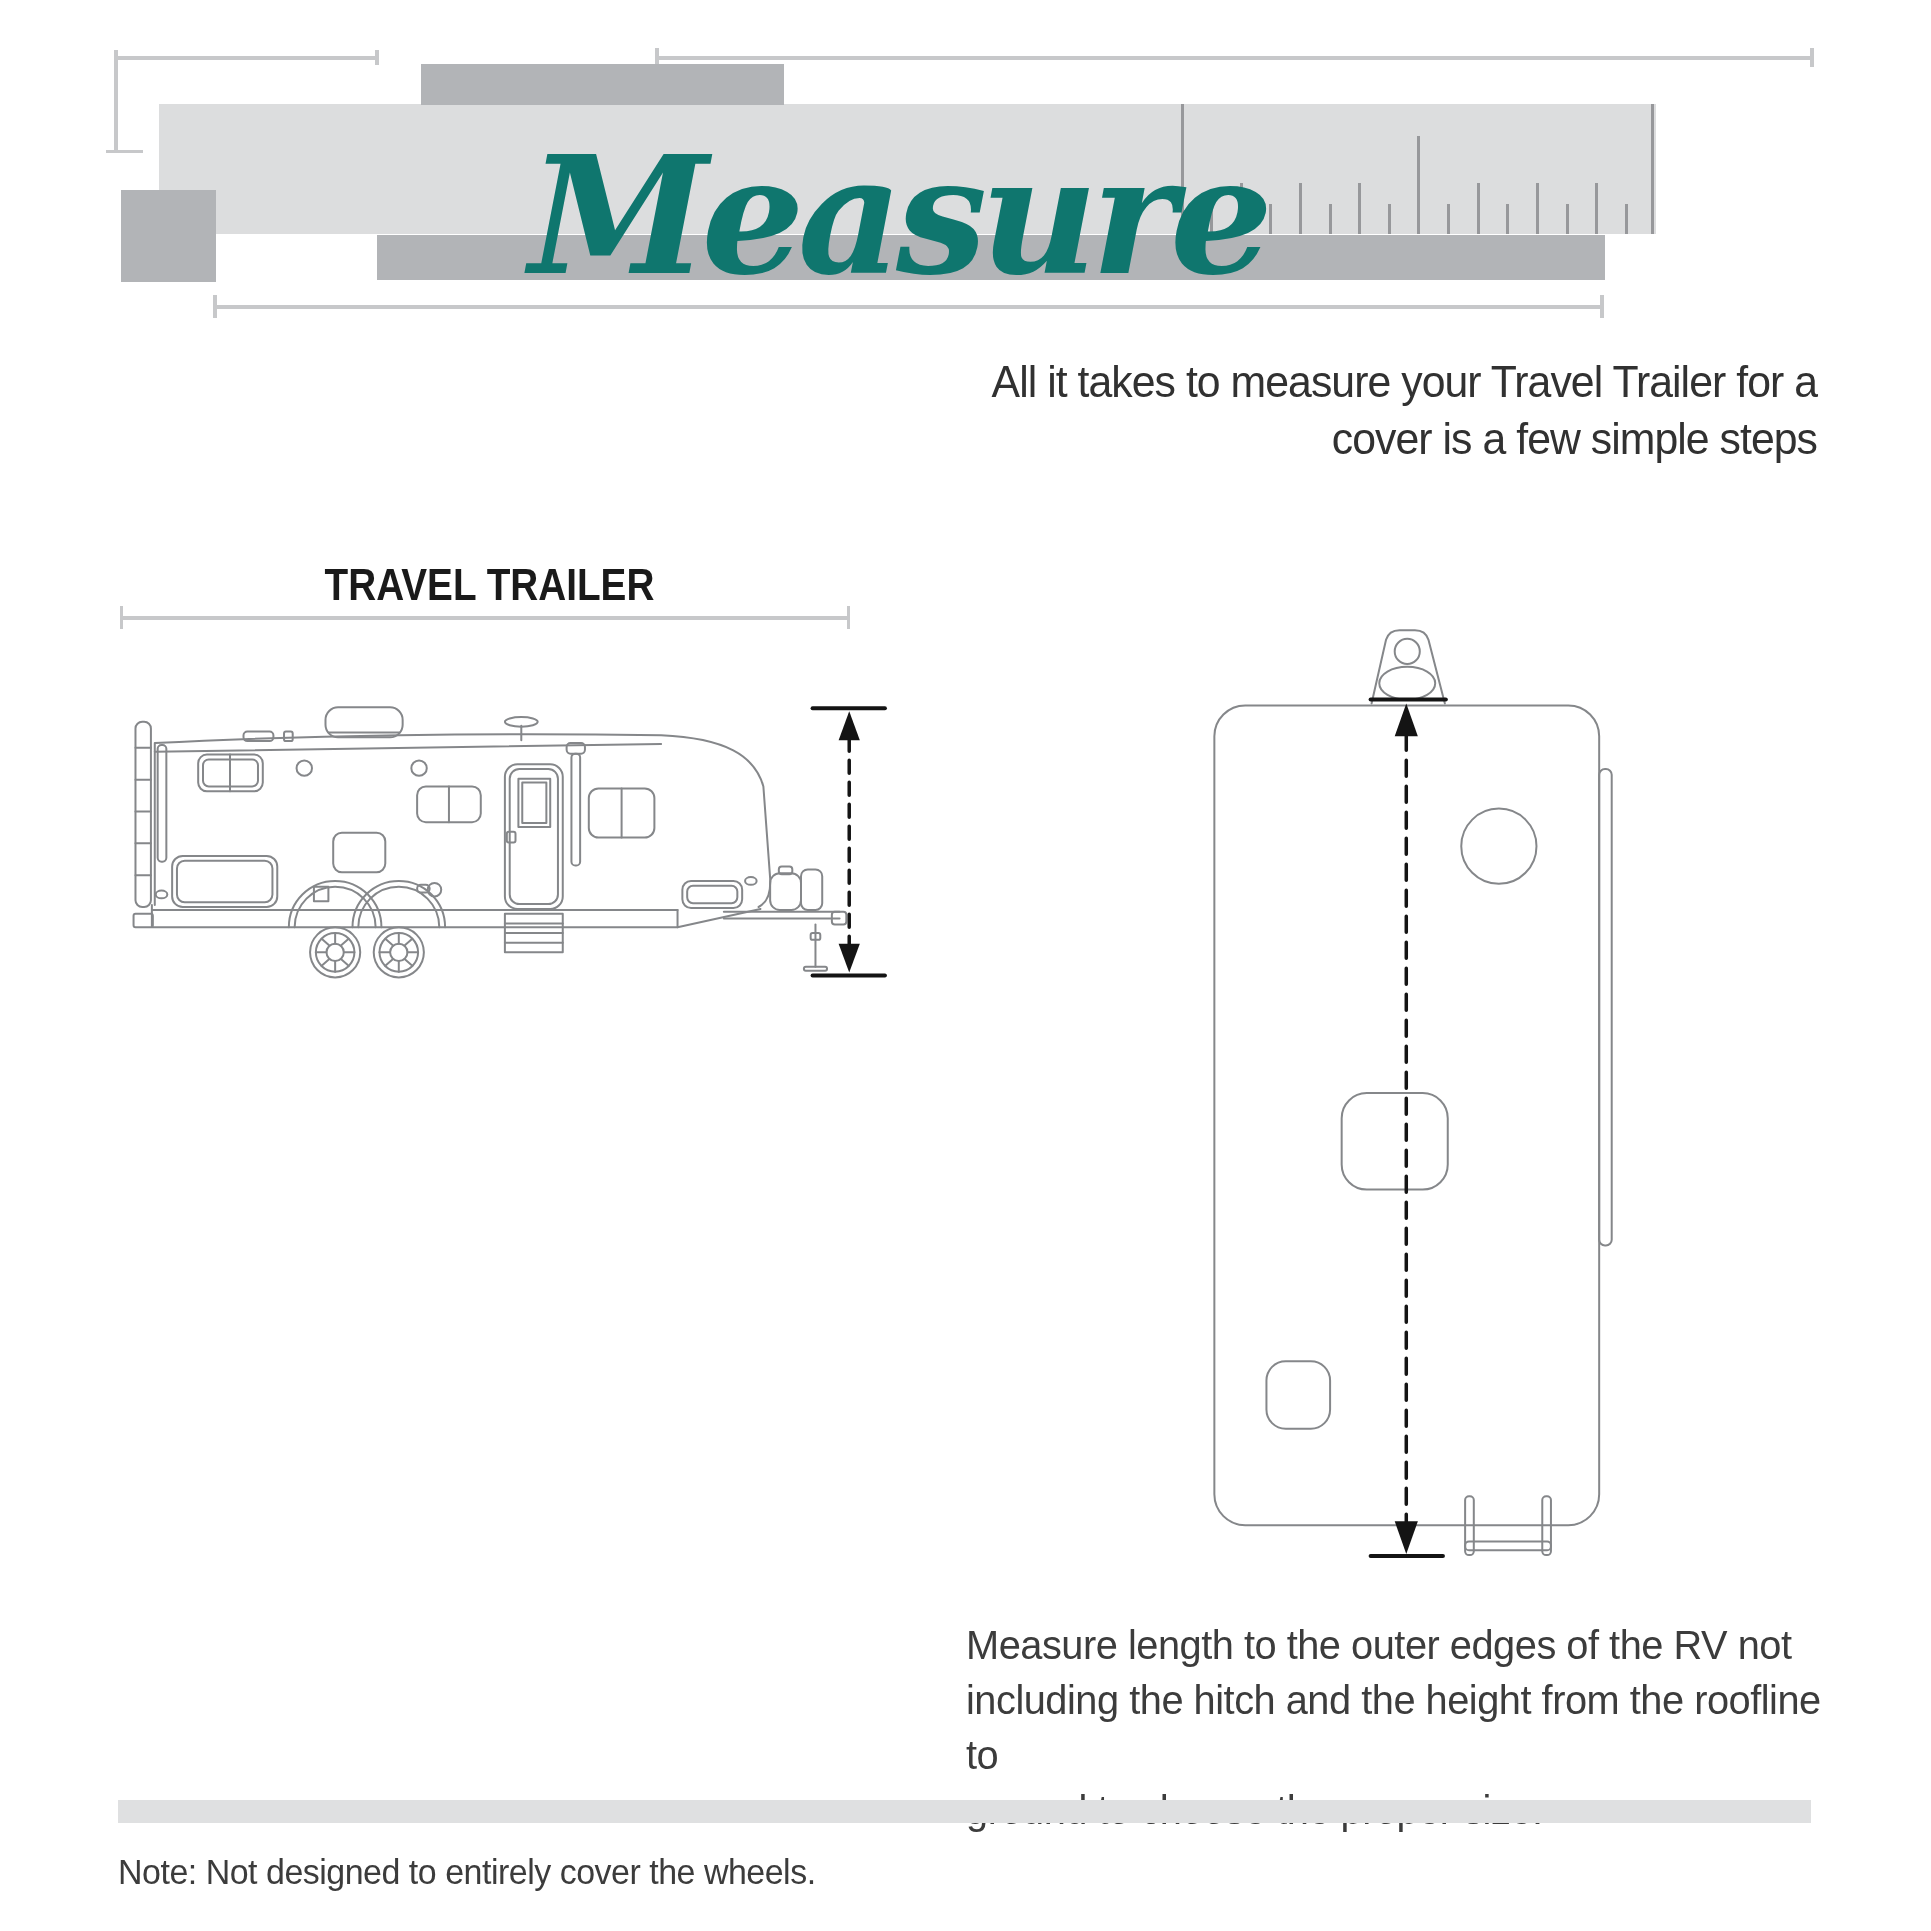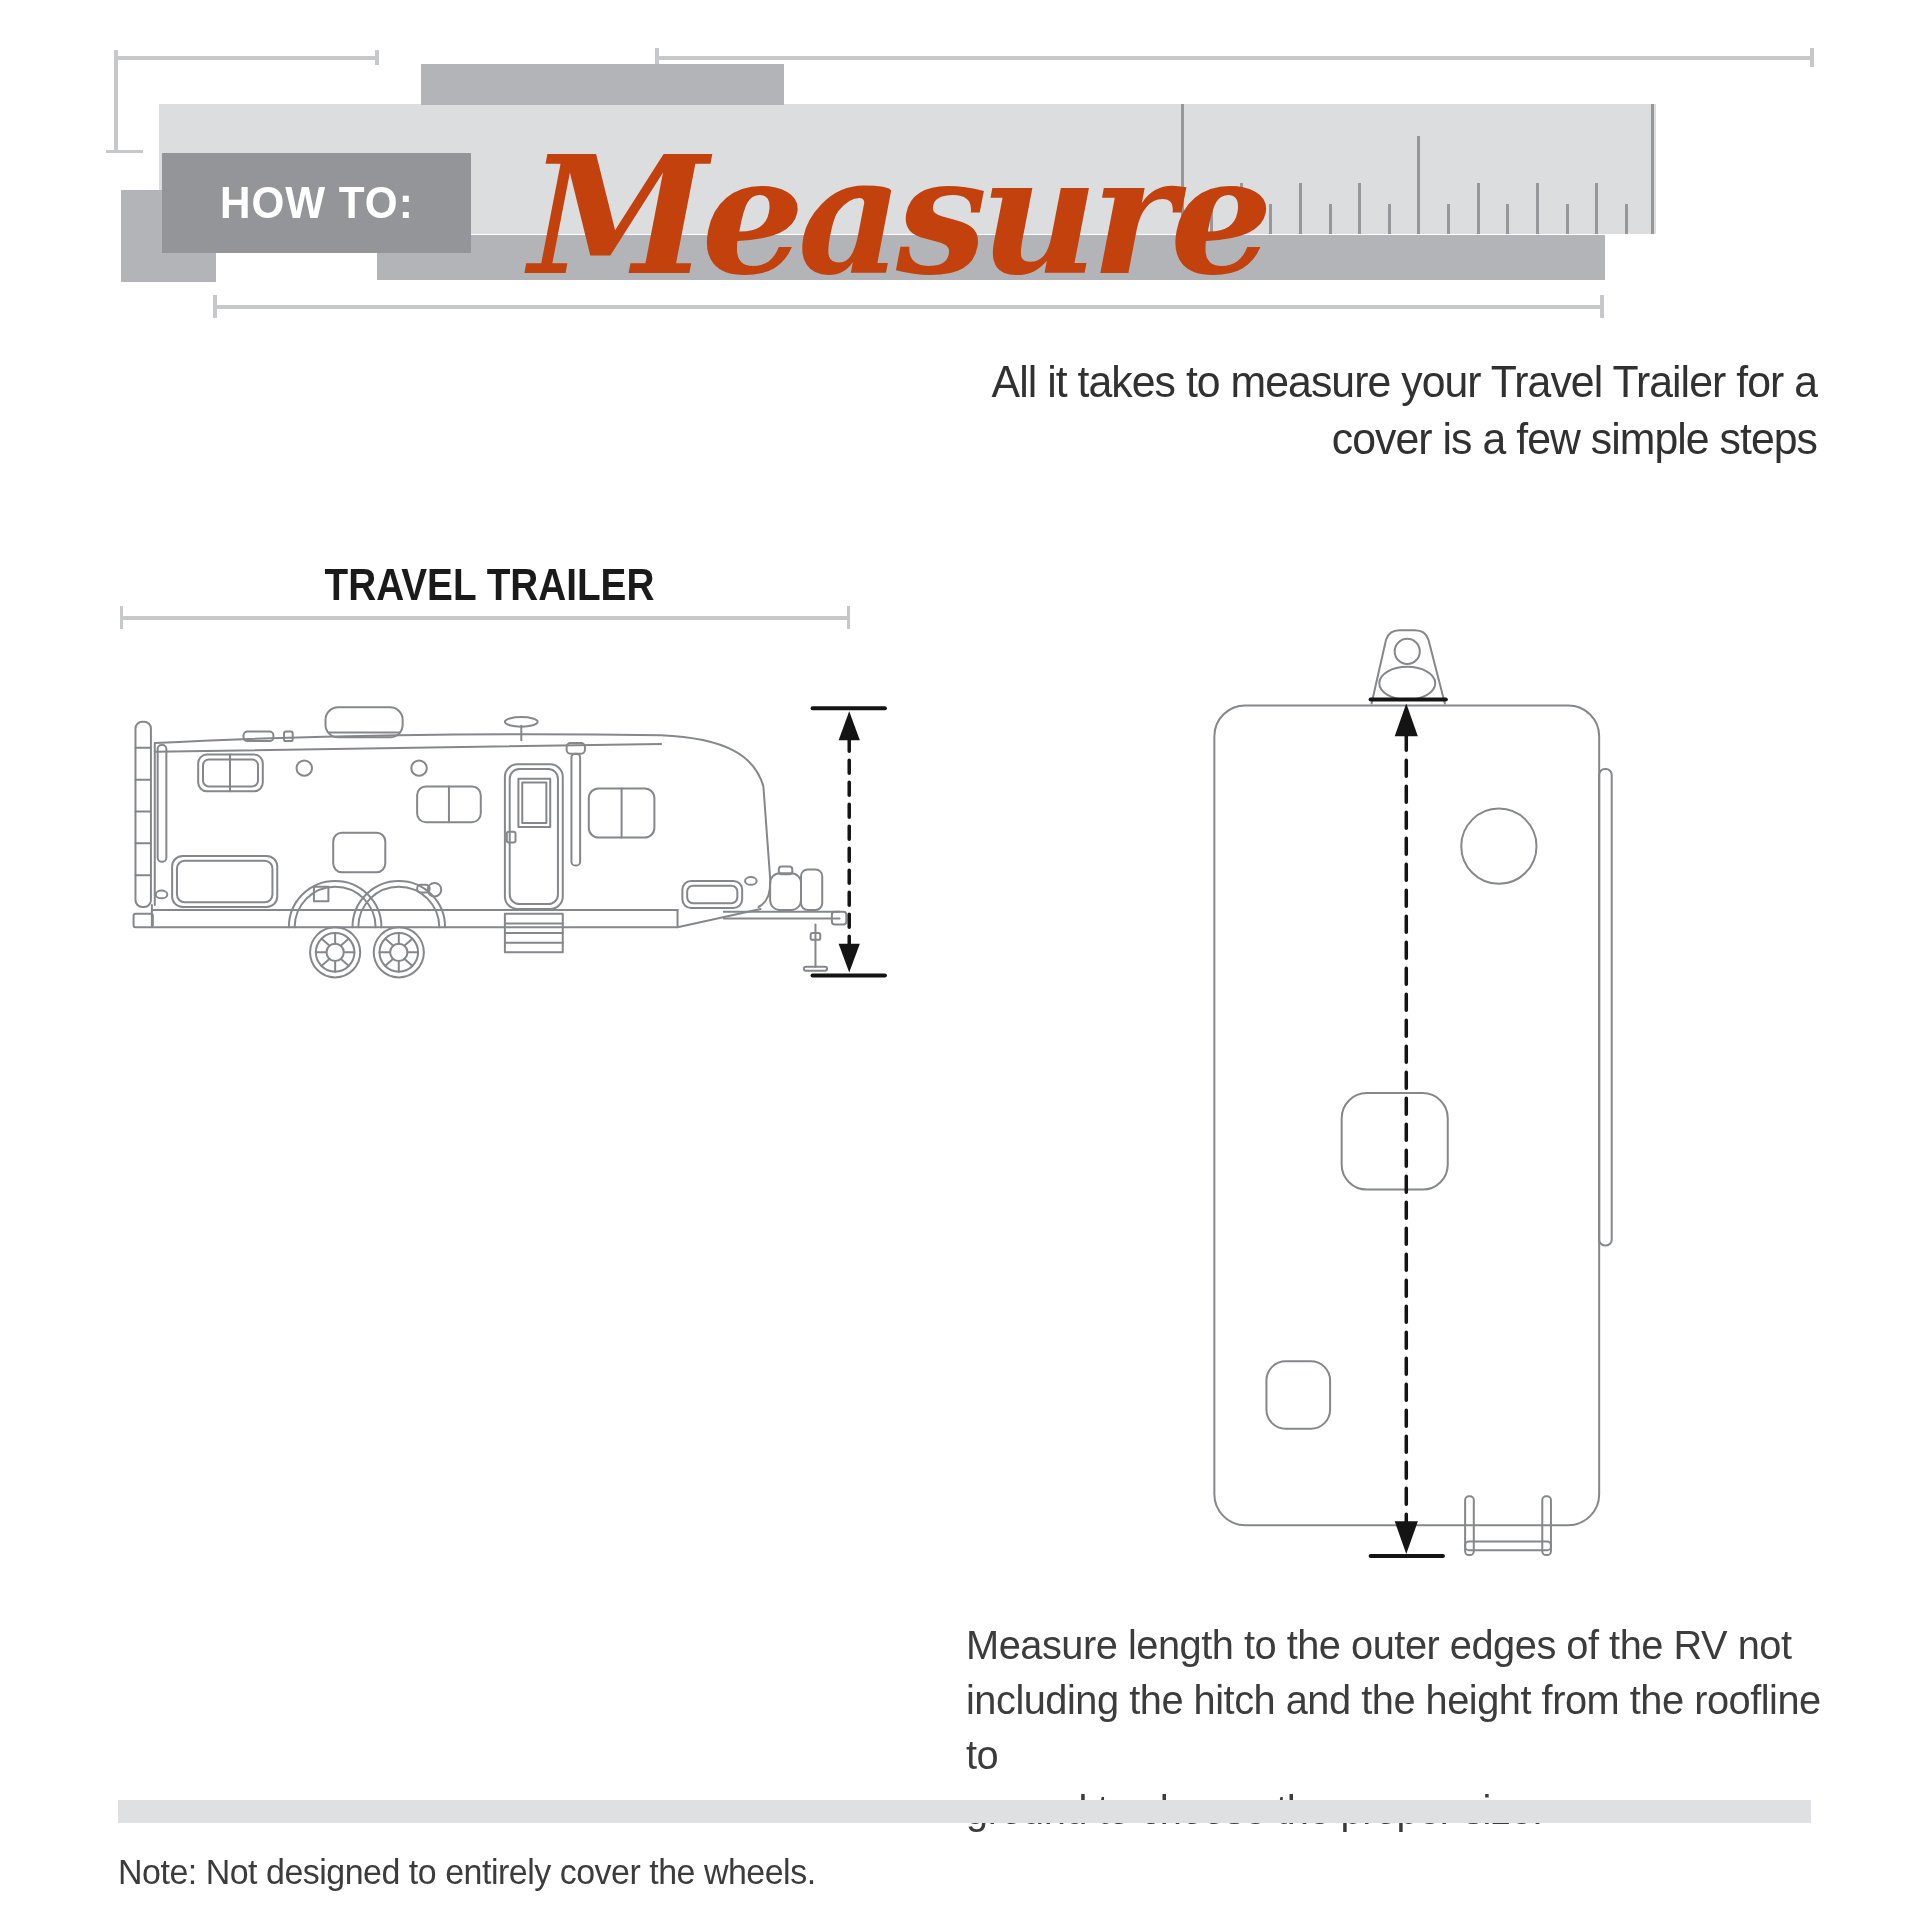--- a/index.html
+++ b/index.html
@@ -11,21 +11,21 @@
   .bar-light{left:159px;top:104px;width:1497px;height:130px;background:#dcddde;}
   .rect-top{left:421px;top:64px;width:363px;height:41px;background:#b2b4b7;}
   .rect-small{left:121px;top:190px;width:95px;height:92px;background:#b2b4b7;}
   .bar-mid{left:377px;top:235px;width:1228px;height:45px;background:#b2b4b7;}
   .howto-box{left:162px;top:153px;width:309px;height:100px;background:#939598;
              display:flex;align-items:center;justify-content:center;}
   .howto-box span{color:#ffffff;font-weight:bold;font-size:44px;letter-spacing:1px;
                   transform:scaleX(0.96);}
   .script-title{left:529px;top:120px;width:676px;height:203px;
                 font-family:"DejaVu Serif", serif;font-style:italic;font-weight:bold;
-                font-size:162px;letter-spacing:-6.8px;color:#c2410c;line-height:193px;}
+                font-size:162px;letter-spacing:-6.8px;color:#0f766e;line-height:193px;}
   
   .hline{background:#c7c8ca;height:3.9px;}
   .vline{background:#c7c8ca;width:3.9px;}
   
   .ruler{left:159px;top:104px;width:1497px;height:130px;}
   .rtick{position:absolute;bottom:0;width:2.9px;background:#97989b;}
   .redge{position:absolute;right:1.9px;top:0;width:2.9px;height:130px;background:#97989b;}
 
   .subtitle{right:114px;top:353px;width:1159px;text-align:right;color:#313131;
             font-size:45px;line-height:57px;letter-spacing:-1px;
@@ -80,23 +80,20 @@
       <div class="rtick" style="left: 1258px; height: 98px;"></div>
       <div class="rtick" style="left: 1288px; height: 30px;"></div>
       <div class="rtick" style="left: 1318px; height: 51px;"></div>
       <div class="rtick" style="left: 1347px; height: 30px;"></div>
       <div class="rtick" style="left: 1377px; height: 51px;"></div>
       <div class="rtick" style="left: 1407px; height: 30px;"></div>
       <div class="rtick" style="left: 1436px; height: 51px;"></div>
       <div class="rtick" style="left: 1466px; height: 30px;"></div>
     </div>
 
-  <div class="abs howto-box">
-    <span>HOW TO:</span>
-  </div>
 
   <div class="abs script-title">Measure</div>
 
   <div class="abs hline" style="left:214px;top:305px;width:1388px;"></div>
   <div class="abs vline" style="left:213px;top:295px;height:23px;"></div>
   <div class="abs vline" style="left:1600px;top:295px;height:23px;"></div>
 
   <div class="abs subtitle">
     <div>All it takes to measure your Travel Trailer for a</div>
     <div>cover is a few simple steps</div>

